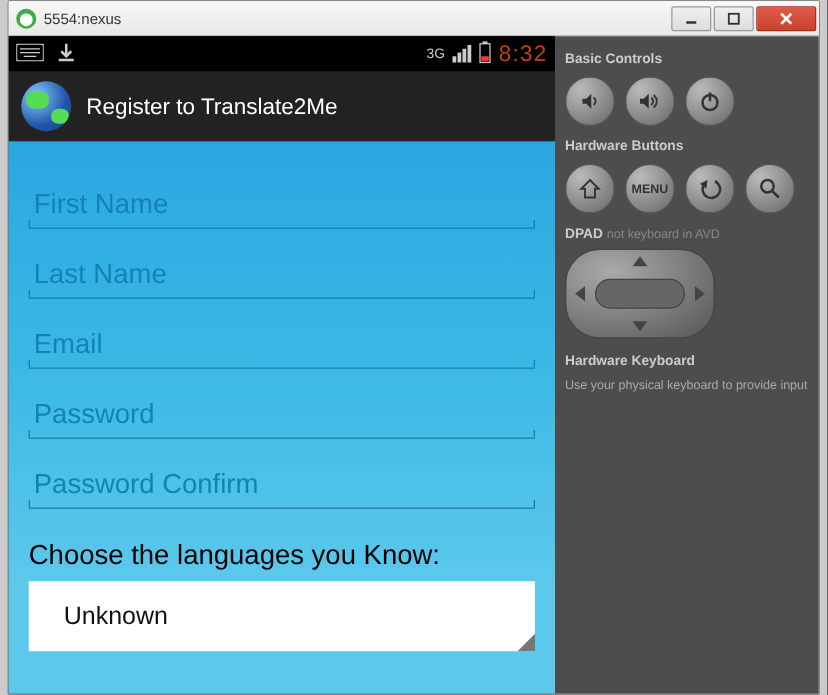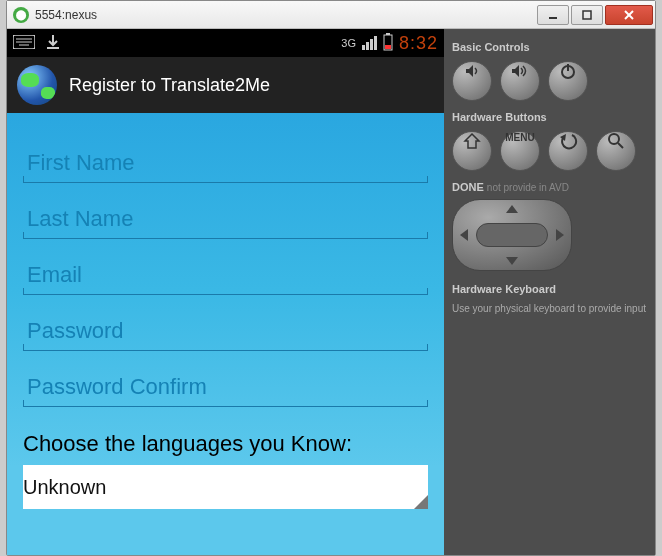--- a/index.html
+++ b/index.html
@@ -155,24 +155,24 @@
   }
   .field input::placeholder { color:#1582b5; opacity:1; }
   .label-choose {
     font-size:22px;
     color:#000;
     margin-top: 24px;
     margin-bottom: 8px;
   }
   .lang-select {
     background:#fff;
-    height: 44px;
+    height: 56px;
     display:flex;
     align-items:center;
-    padding: 0 0;
+    padding: 0 28px;
     font-size:20px;
     color:#111;
     position:relative;
   }
   .lang-select::after {
     content:'';
     position:absolute;
     right:0; bottom:0;
     border-left:14px solid transparent;
     border-bottom:14px solid #777;
@@ -184,21 +184,21 @@
     color:#bbb;
     font-size:11px;
   }
   .ctrl-section-title { font-weight:bold; color:#ccc; margin:4px 0 8px; }
   .ctrl-row { display:flex; gap:8px; margin-bottom:10px; }
   .ctrl-btn {
     width:40px; height:40px;
     border-radius:50%;
     background: radial-gradient(circle at 30% 25%, #bbb, #888 60%, #666);
     border:1px solid #555;
-    display:flex; align-items:flex-start; justify-content:center;
+    display:flex; align-items:center; justify-content:center;
     color:#333;
     font-size:10px;
     font-weight:bold;
   }
   .ctrl-note { color:#888; font-size:10px; }
   .dpad {
     width:120px; height:72px;
     margin: 6px 0 12px;
     position:relative;
   }
@@ -366,22 +366,22 @@
         </div>
         <div class="ctrl-btn">
           <svg width="18" height="18">
               <circle cx="7" cy="7" r="5" fill="none" stroke="#333" stroke-width="2"></circle>
               <line x1="11" y1="11" x2="16" y2="16" stroke="#333" stroke-width="2"></line>
             </svg>
         </div>
       </div>
 
       <div>
-        <span class="ctrl-section-title" style="display:inline">DONE</span>
-        <span class="ctrl-note">not provide in AVD</span>
+        <span class="ctrl-section-title" style="display:inline">DPAD</span>
+        <span class="ctrl-note">not keyboard in AVD</span>
       </div>
       <div class="dpad">
         <div class="dpad-bg"></div>
         <div class="arrow up"></div>
         <div class="arrow down"></div>
         <div class="arrow left"></div>
         <div class="arrow right"></div>
         <div class="dpad-center"></div>
       </div>
 

